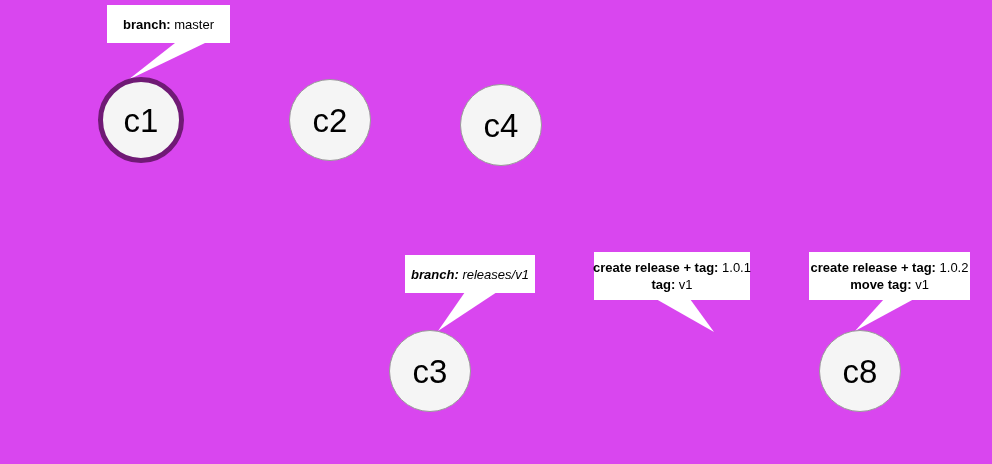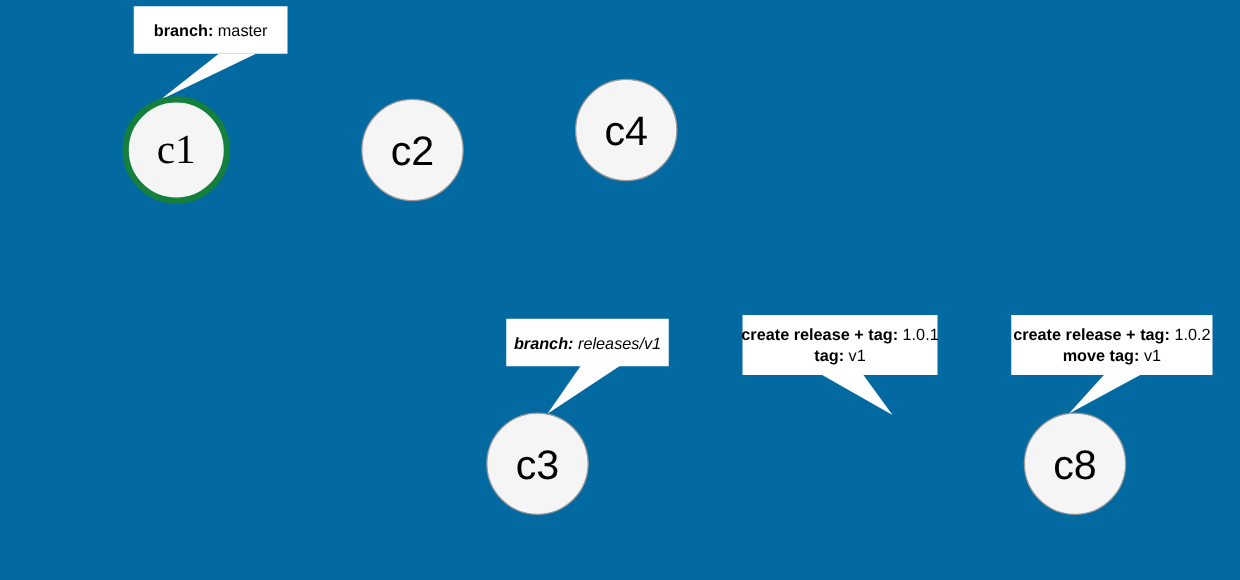--- a/index.html
+++ b/index.html
@@ -5,21 +5,21 @@
   html, body {
     margin: 0;
     padding: 0;
     background: #000000;
     font-family: "Liberation Sans", sans-serif;
   }
   .canvas {
     position: relative;
     width: 992px;
     height: 464px;
-    background: #0369a1;
+    background: #d946ef;
     overflow: hidden;
   }
   .tails {
     position: absolute;
     left: 0;
     top: 0;
     pointer-events: none;
   }
   .node {
     position: absolute;
@@ -32,26 +32,25 @@
     display: flex;
     align-items: center;
     justify-content: center;
     color: #000000;
     font-size: 33px;
     line-height: 1;
   }
   .node.head {
     width: 86px;
     height: 86px;
-    border: 5px solid #15803d;
-    font-family: Liberation Serif, serif;
+    border: 5px solid #701a75;
   }
   .node-c1 { left: 98px;  top: 77px;  }
   .node-c2 { left: 289px; top: 79px;  }
-  .node-c4 { left: 460px; top: 63px;  }
+  .node-c4 { left: 460px; top: 84px;  }
   .node-c5 { left: 608px; top: 79px;  }
   .node-c7 { left: 760px; top: 79px;  }
   .node-c3 { left: 389px; top: 330px; }
   .node-c6 { left: 678px; top: 331px; }
   .node-c8 { left: 819px; top: 330px; }
 
   .callout {
     position: absolute;
     box-sizing: border-box;
     background: #ffffff;

